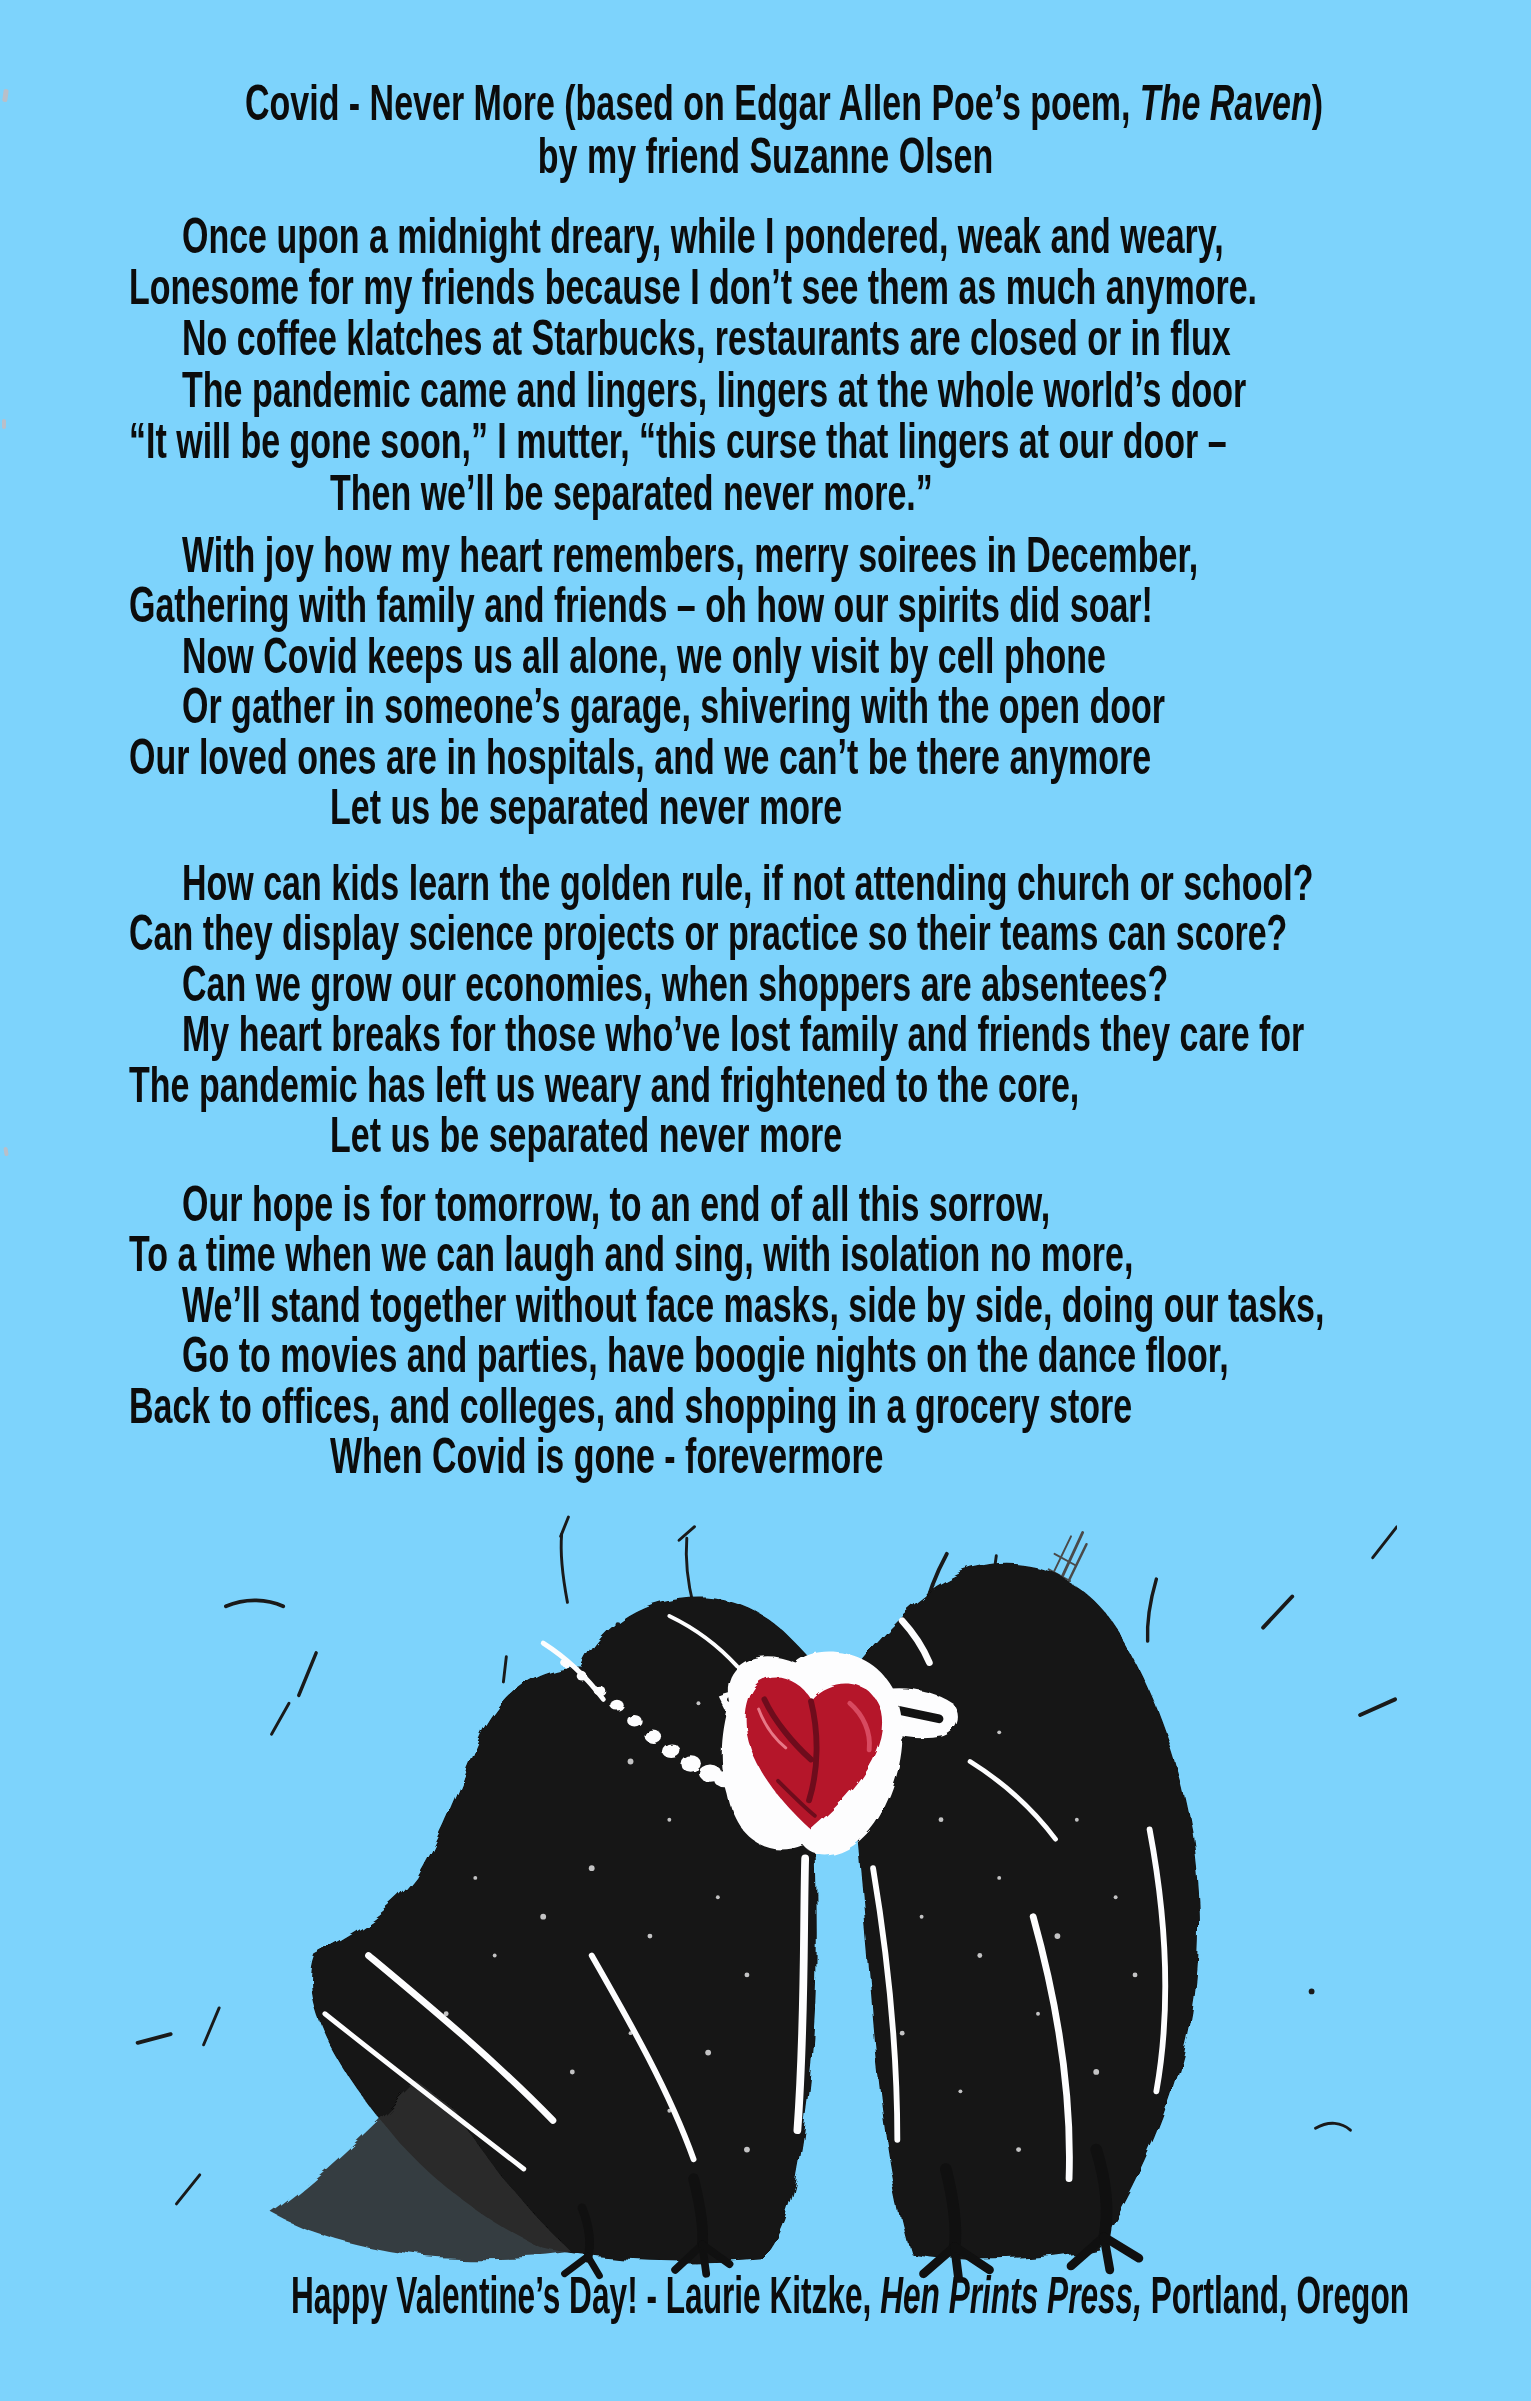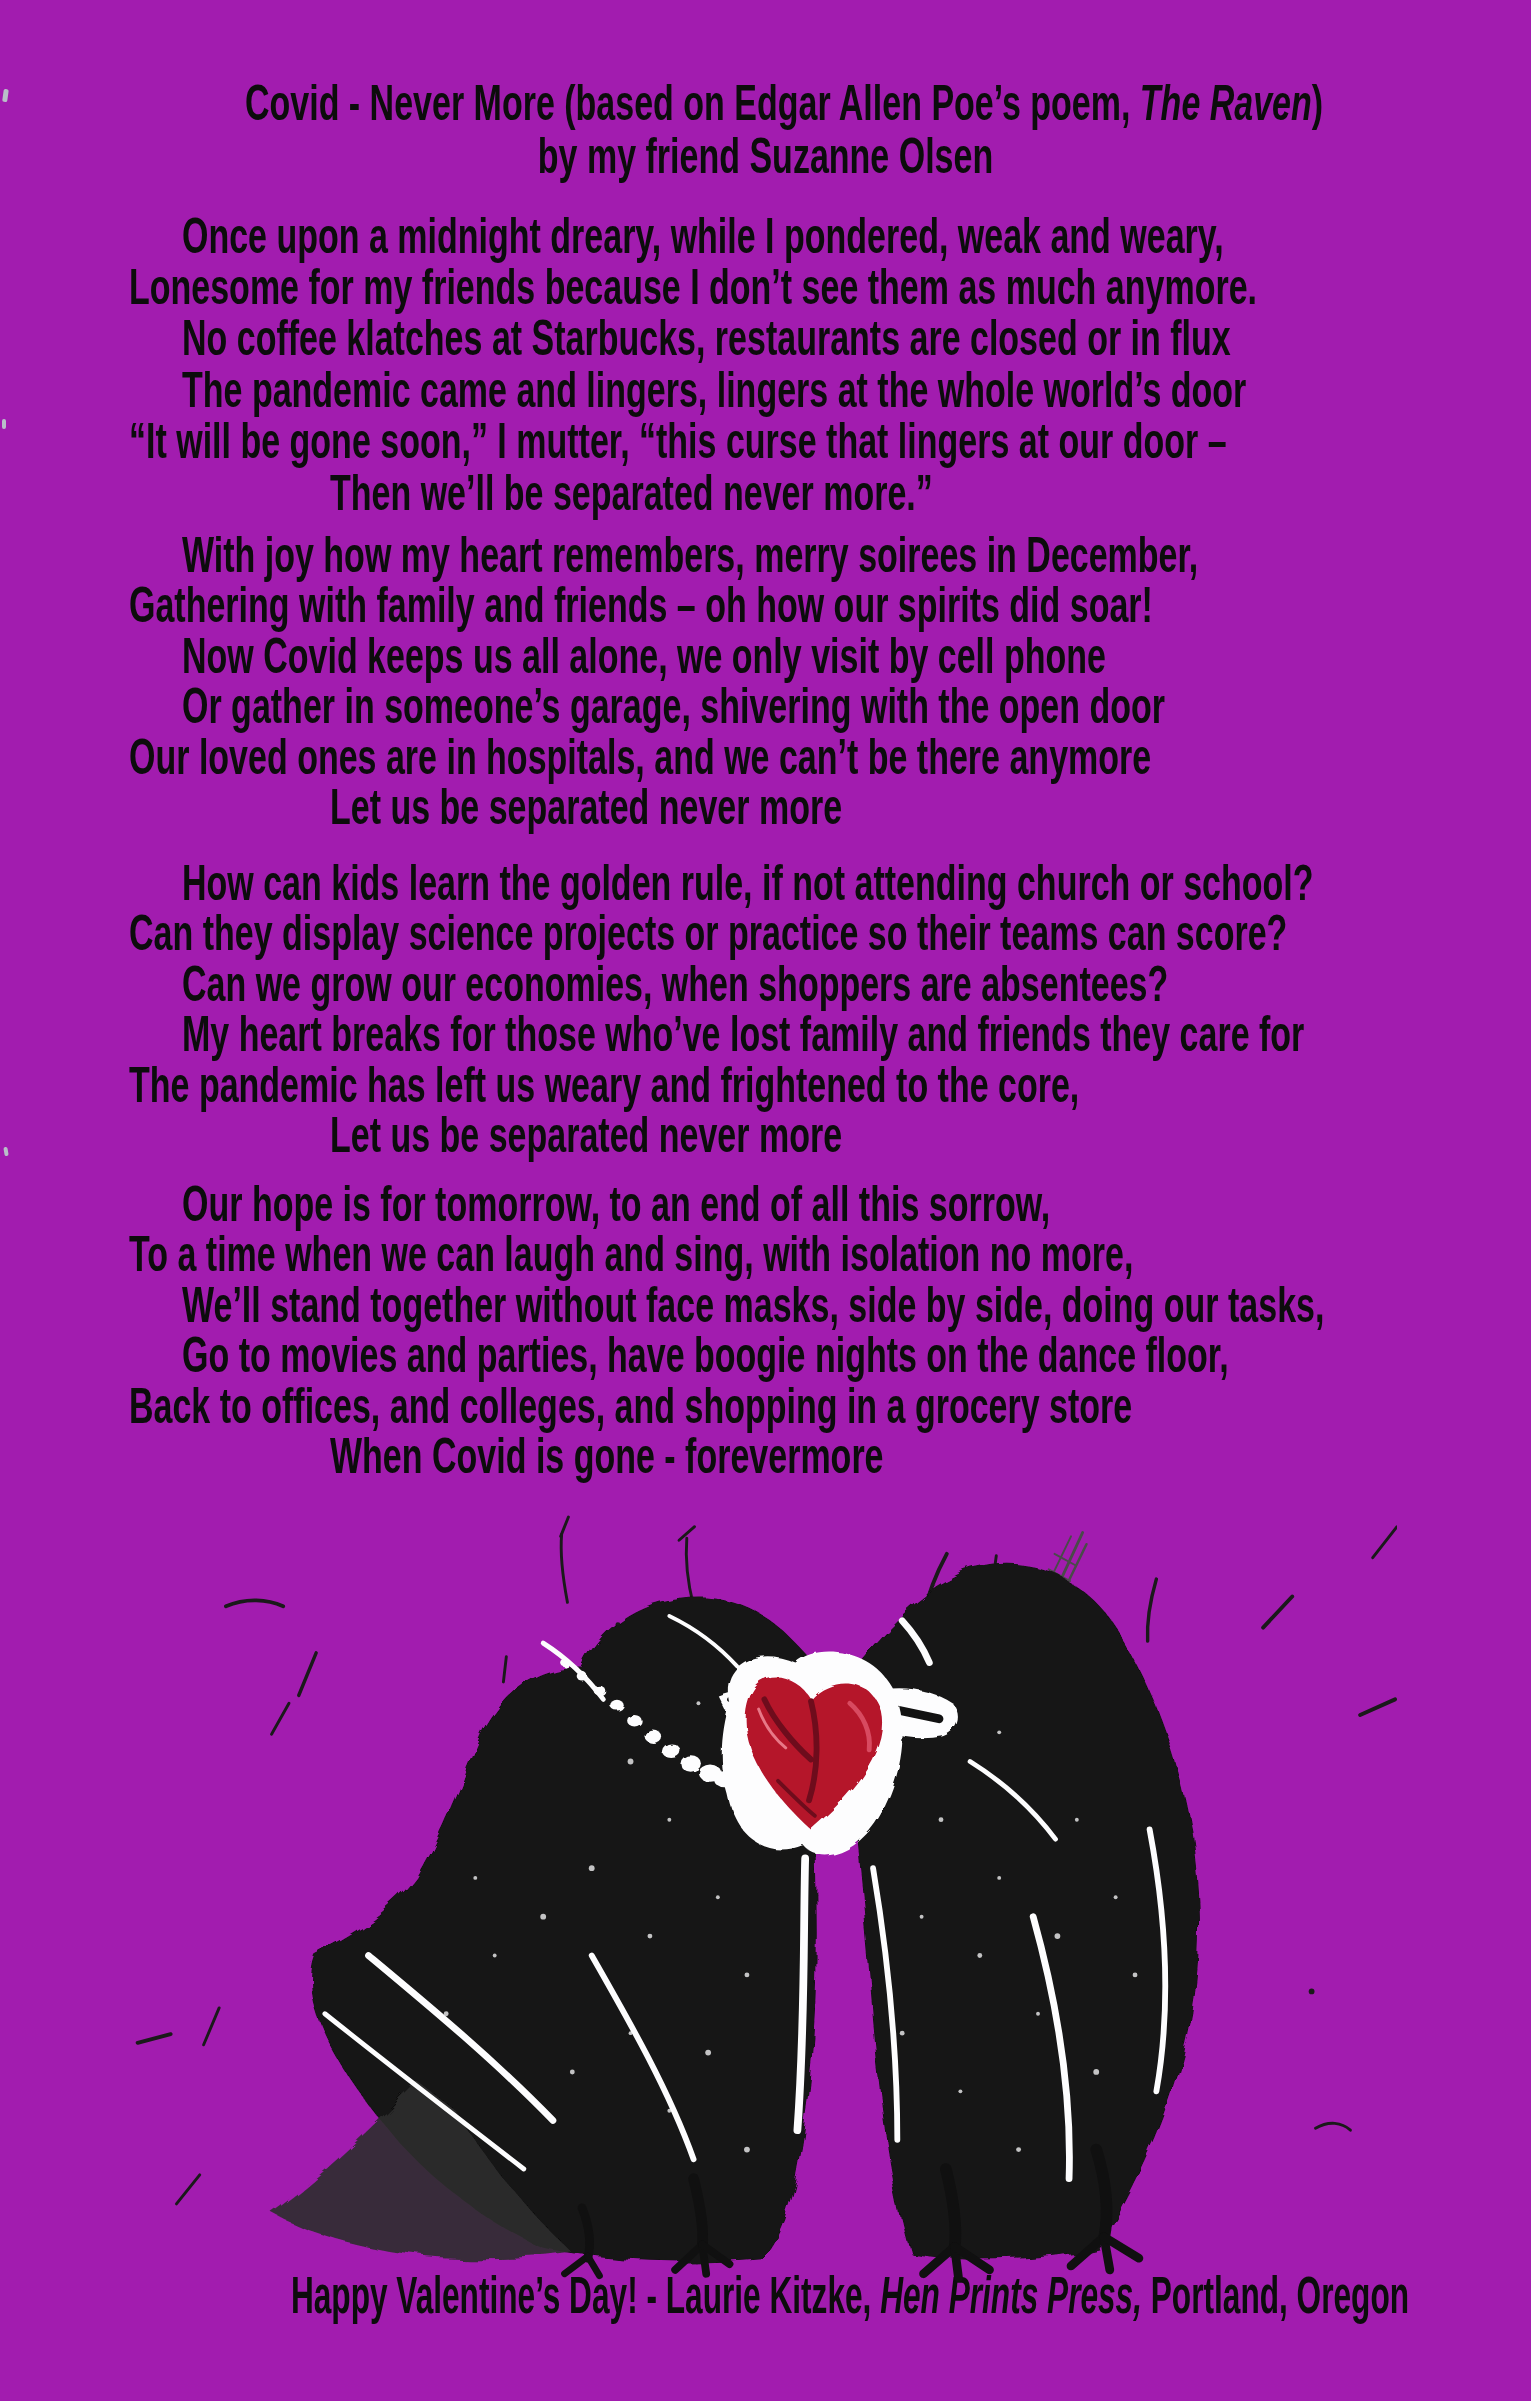--- a/index.html
+++ b/index.html
@@ -1,18 +1,18 @@
 <!DOCTYPE html>
 <html><head>
 <meta charset="utf-8">
 <style>
   html,body { margin:0; padding:0; background:#ffffff; }
   .page {
     position:relative; width:1531px; height:2402px;
-    background:#a21caf; overflow:hidden;
+    background:#7dd3fc; overflow:hidden;
     font-family:"Liberation Sans", sans-serif;
     font-weight:bold; color:#0c0c0c;
   }
   .poem-text { position:absolute; inset:0; filter:blur(0.4px); }
   .line {
     position:absolute; white-space:nowrap;
     font-size:50px; line-height:50px;
     transform:scaleX(0.68); transform-origin:0 50%;
   }
   .ind0 { left:129px; }

